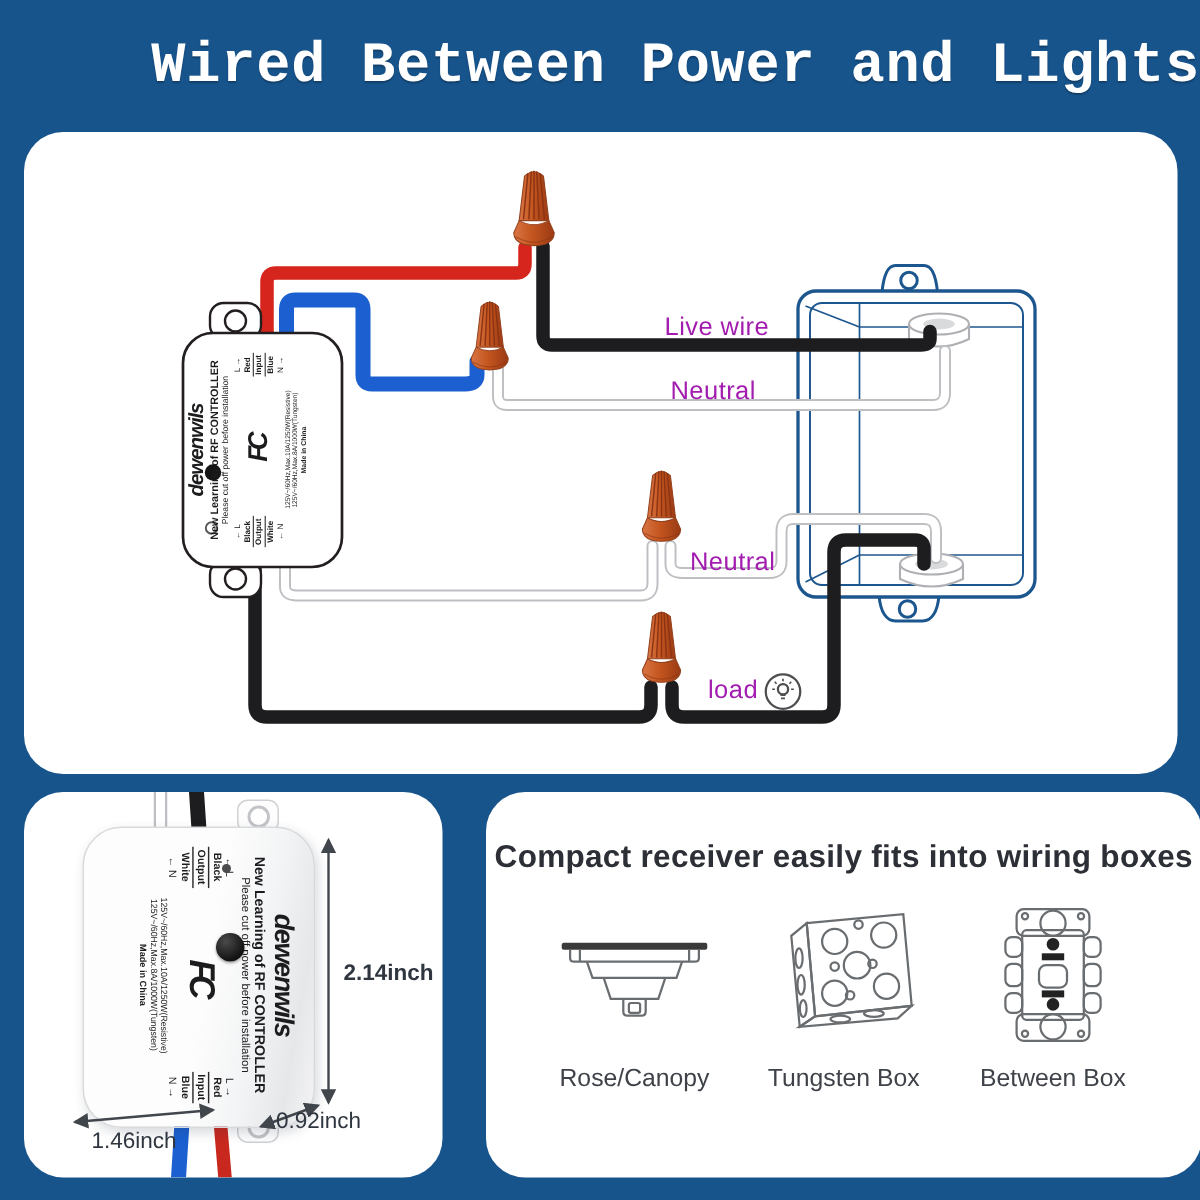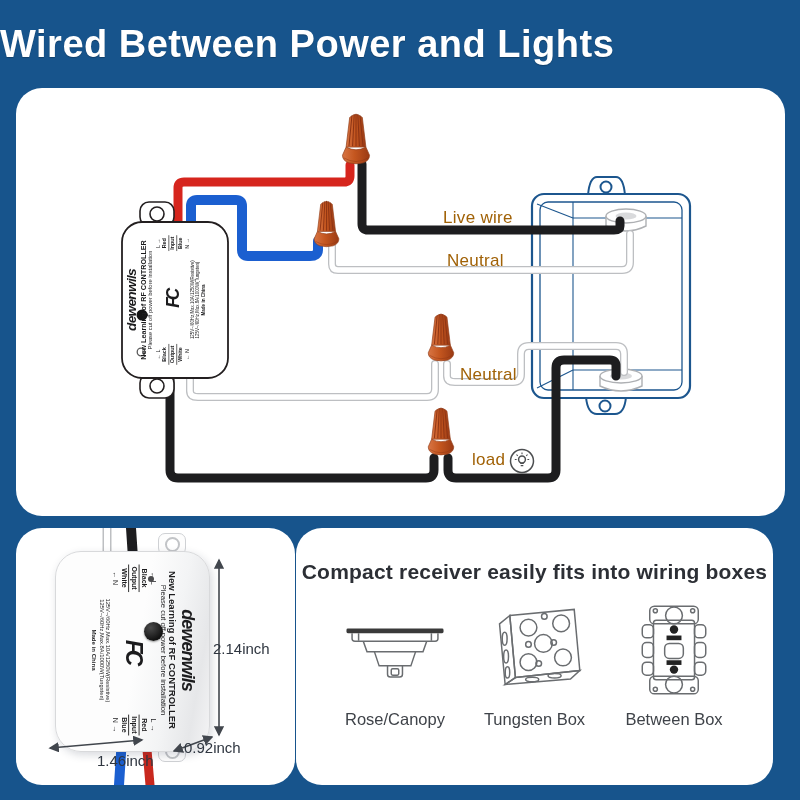--- a/index.html
+++ b/index.html
@@ -1,32 +1,32 @@
 <!DOCTYPE html>
 <html><head>
 <meta charset="utf-8">
 <style>
   html,body{margin:0;padding:0;}
   body{width:800px;height:800px;background:#17548C;font-family:"Liberation Sans",sans-serif;overflow:hidden;position:relative;}
   .page{position:absolute;inset:0;width:800px;height:800px;}
 
   
-  .title-banner{position:absolute;left:0;top:0;width:800px;height:88px;display:flex;align-items:center;justify-content:flex-start;}
+  .title-banner{position:absolute;left:0;top:0;width:800px;height:88px;display:flex;align-items:center;justify-content:flex-end;font-family:Liberation Mono, monospace;}
   .page-title{color:#ffffff;font-size:38px;font-weight:bold;letter-spacing:.5px;text-shadow:0 1px 1px rgba(0,0,0,.25);}
 
   
   .panel{position:absolute;background:#ffffff;border-radius:26px;overflow:hidden;}
   .main-panel{left:16px;top:88px;width:769px;height:428px;}
   .size-panel{left:16px;top:528px;width:279px;height:257px;}
-  .fit-panel{left:296px;top:528px;width:477px;height:257px;}
+  .fit-panel{left:324px;top:528px;width:477px;height:257px;}
 
   .main-panel svg.diagram{position:absolute;left:0;top:0;}
 
   
-  .wire-label{position:absolute;color:#a16207;font-size:17px;letter-spacing:.3px;white-space:nowrap;}
+  .wire-label{position:absolute;color:#a21caf;font-size:17px;letter-spacing:.3px;white-space:nowrap;}
 
   
   .dev-label{position:absolute;width:200px;height:140px;display:flex;flex-direction:column;align-items:center;color:#1c1c1e;line-height:1.08;pointer-events:none;}
   .dl-brand{font-size:19px;font-weight:bold;font-style:italic;letter-spacing:-1px;}
   .dl-title{font-size:10px;font-weight:bold;margin-top:1px;white-space:nowrap;}
   .dl-sub{font-size:8px;margin-bottom:2px;white-space:nowrap;}
   .dl-mid{display:flex;width:100%;justify-content:space-between;align-items:center;padding:0 10px;box-sizing:border-box;}
   .dl-col{display:flex;flex-direction:column;align-items:center;font-size:7.5px;gap:1px;}
   .dl-wire{font-weight:bold;}
   .dl-grp{font-weight:bold;border-top:1px solid #2a2a2a;border-bottom:1px solid #2a2a2a;padding:1px 2px;}
@@ -242,22 +242,22 @@
         <marker id="arr" viewBox="0 0 10 10" refX="8.5" refY="5" markerWidth="6.5" markerHeight="6.5" orient="auto-start-reverse">
           <path d="M0,0 L10,5 L0,10 Z" fill="#41464d"></path>
         </marker>
       </defs>
       <g stroke="#41464d" stroke-width="1.6" fill="none">
         <path d="M203,32 L203,207" marker-start="url(#arr)" marker-end="url(#arr)"></path>
         <path d="M34,220 L126,212" marker-start="url(#arr)" marker-end="url(#arr)"></path>
         <path d="M158,223 L196,209" marker-start="url(#arr)" marker-end="url(#arr)"></path>
       </g>
     </svg>
-    <div class="dim-label" style="left:197px;top:112px;">2.14inch</div>
-    <div class="dim-label" style="left:45px;top:224px;margin-left:36px;">1.46inch</div>
+    <div class="dim-label" style="left:213px;top:112px;font-weight:bold;">2.14inch</div>
+    <div class="dim-label" style="left:45px;top:224px;">1.46inch</div>
     <div class="dim-label" style="left:168px;top:211px;">0.92inch</div>
   </div>
 
   <div class="panel fit-panel">
     <div class="fit-headline">Compact receiver easily fits into wiring boxes</div>
     <div class="fit-row">
 
       <div class="fit-item">
         <svg viewBox="0 0 120 100" fill="none" stroke="#6a6d70" stroke-width="1.6">
           <rect x="8" y="27" width="104" height="5" rx="1.5" fill="#3a3a3a" stroke="none"></rect>

